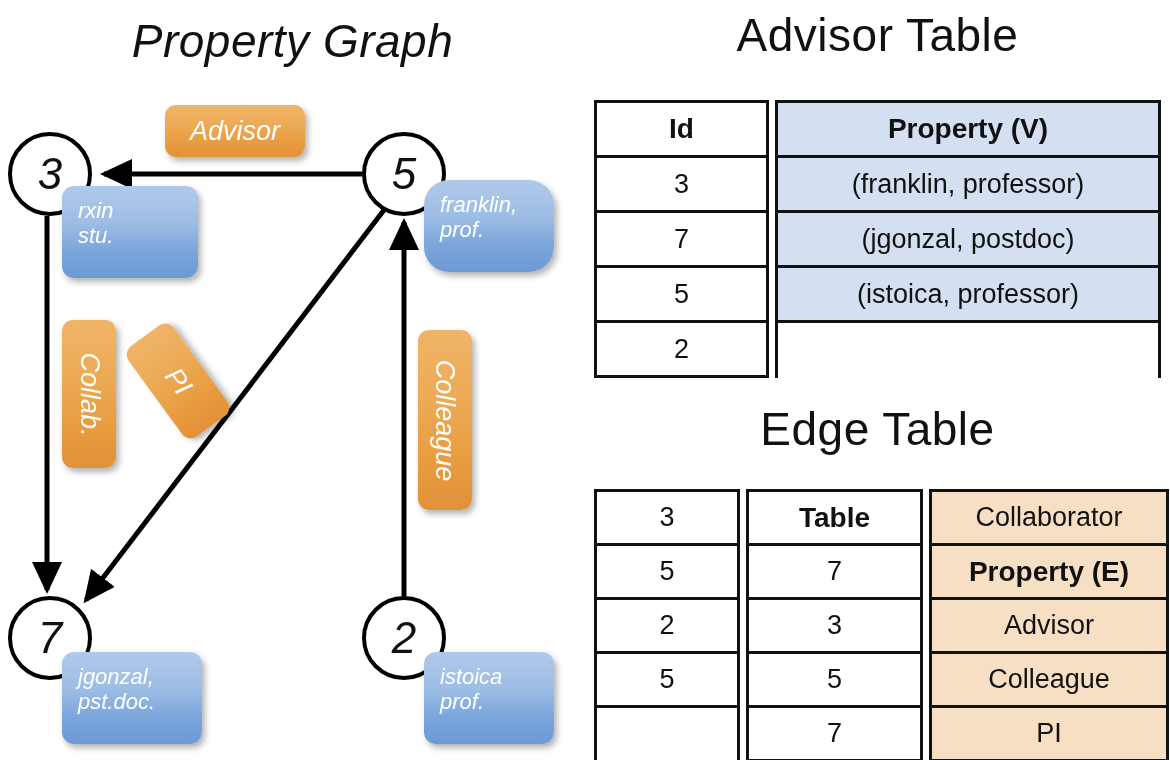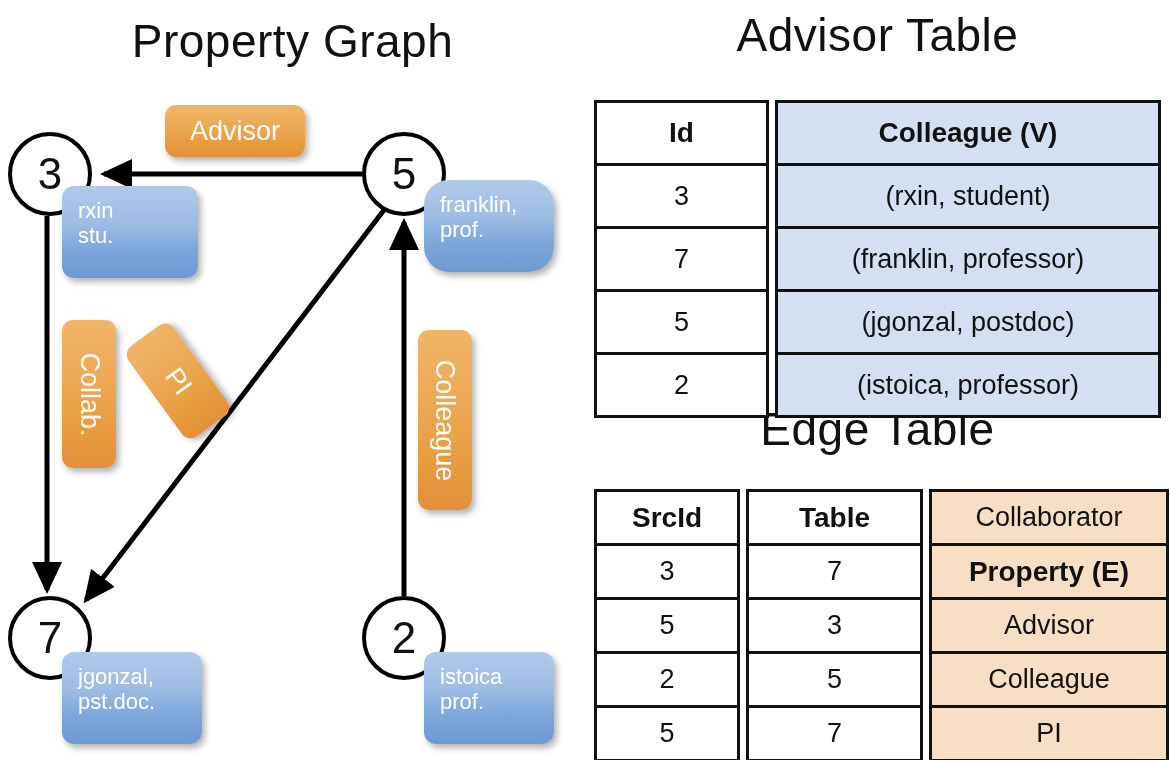--- a/index.html
+++ b/index.html
@@ -13,21 +13,21 @@
     position: relative;
     overflow: hidden;
     font-family: "Liberation Sans", sans-serif;
     color: #1a1a1a;
   }
 
   
   #left-panel {
     position: absolute;
     left: 0; top: 0;
-    width: 585px; height: 536px;
+    width: 585px; height: 536px; font-style: italic;
   }
   #right-panel {
     position: absolute;
     left: 585px; top: 0;
     width: 585px; height: 760px;
   }
 
   
   .section-title {
     position: absolute;
@@ -161,21 +161,21 @@
     font-size: 28px;
   }
   .fill-blue { background: #d4dff1; }
   .fill-orange { background: #f7dfc3; }
   .fill-white { background: #ffffff; }
 
   
   #vertex-table { left: 594px; top: 100px; }
   #vertex-table .col-id   { width: 175px; }
   #vertex-table .col-prop { width: 386px; }
-  #vertex-table .cell { height: 63px; }
+  #vertex-table .cell { height: 55px; }
 
   
   #edge-table { left: 594px; top: 489px; }
   #edge-table .col-src  { width: 146px; }
   #edge-table .col-dst  { width: 177px; }
   #edge-table .col-prop { width: 240px; }
   #edge-table .cell { height: 54px; }
 </style>
 </head>
 <body>
@@ -257,31 +257,29 @@
 
 <div class="tbl-wrap" id="vertex-table">
   <div class="tbl-col col-id">
     <div class="cell head fill-white">Id</div>
     <div class="cell fill-white">3</div>
     <div class="cell fill-white">7</div>
     <div class="cell fill-white">5</div>
     <div class="cell fill-white">2</div>
   </div>
   <div class="tbl-col col-prop">
-    <div class="cell head fill-blue">Colleague (V)</div>
-    <div class="cell fill-blue">(rxin, student)</div>
+    <div class="cell head fill-blue">Property (V)</div>
     <div class="cell fill-blue">(franklin, professor)</div>
     <div class="cell fill-blue">(jgonzal, postdoc)</div>
     <div class="cell fill-blue">(istoica, professor)</div>
   </div>
 </div>
 
 <div class="tbl-wrap" id="edge-table">
   <div class="tbl-col col-src">
-    <div class="cell head fill-white">SrcId</div>
     <div class="cell fill-white">3</div>
     <div class="cell fill-white">5</div>
     <div class="cell fill-white">2</div>
     <div class="cell fill-white">5</div>
   </div>
   <div class="tbl-col col-dst">
     <div class="cell head fill-white">Table</div>
     <div class="cell fill-white">7</div>
     <div class="cell fill-white">3</div>
     <div class="cell fill-white">5</div>

